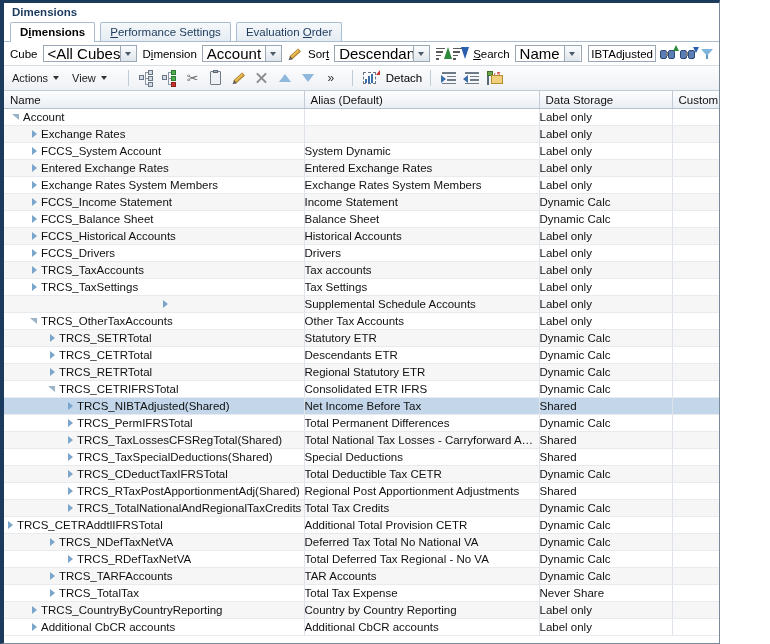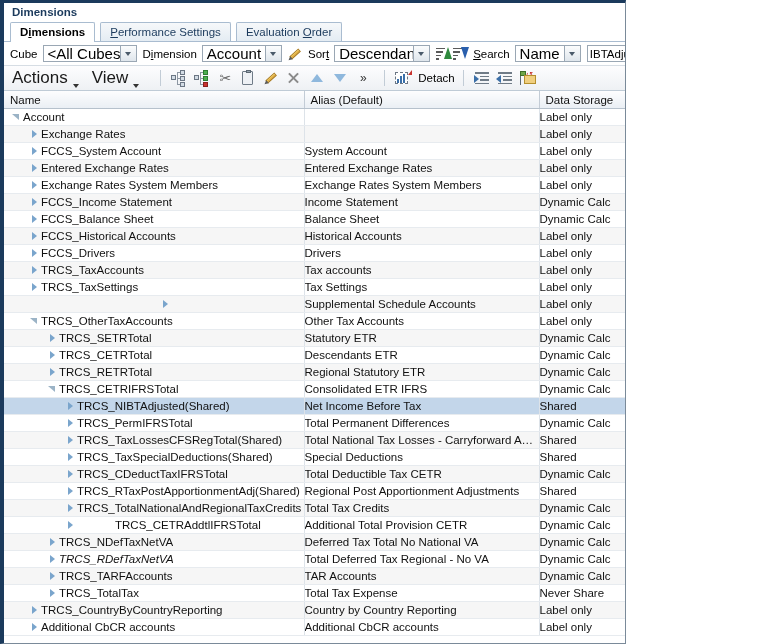--- a/index.html
+++ b/index.html
@@ -8,21 +8,21 @@
   }
   body {
     width: 770px; height: 644px;
     font-family: "Liberation Sans", sans-serif;
     font-size: 11px;
     color: #000;
     overflow: hidden;
   }
   .app {
     position: relative;
-    width: 626px; height: 644px;
+    width: 720px; height: 644px;
     box-sizing: border-box;
     background: #84cc16;
     border-top: 3px solid #1b3a5c;
     border-left: 4px solid #1b3a5c;
     border-right: 1px solid #7a8a99;
     border-bottom: 1px solid #7a8a99;
     overflow: hidden;
   }
   .inner {
     position: absolute;
@@ -239,25 +239,25 @@
     height: 25px;
     box-sizing: border-box;
     background: linear-gradient(to bottom, #fdfdfe 0%, #eef1f4 100%);
     border-bottom: 1px solid #bfcbd6;
     display: flex;
     align-items: center;
     padding-left: 8px;
     white-space: nowrap;
   }
   .tb-menu {
-    font-size: 17px;
+    font-size: 11px;
     color: #1a1a1a;
     margin-right: 13px;
     display: inline-flex;
-    align-items: flex-end;
+    align-items: center;
   }
   .tb-menu .dcar {
     width: 0; height: 0; margin-left: 5px;
     border-left: 3.5px solid transparent; border-right: 3.5px solid transparent;
     border-top: 4px solid #333;
   }
   .tb-sep {
     width: 1px; height: 16px;
     background: #c2ccd6;
     margin: 0 8px;
@@ -636,21 +636,21 @@
               <td class="c-store">Label only</td>
               <td class="c-custom" style="border-right: none;"></td>
             </tr>
             <tr class="r-odd">
               <td class="c-name">
                 <div class="namecell" style="padding-left: 24px;">
                   <span class="disc closed"></span>
                   <span class="nlabel">FCCS_System Account</span>
                 </div>
               </td>
-              <td class="c-alias">System Account</td>
+              <td class="c-alias">System Dynamic</td>
               <td class="c-store">Label only</td>
               <td class="c-custom" style="border-right: none;"></td>
             </tr>
             <tr class="r-even">
               <td class="c-name">
                 <div class="namecell" style="padding-left: 24px;">
                   <span class="disc closed"></span>
                   <span class="nlabel">Entered Exchange Rates</span>
                 </div>
               </td>
@@ -873,21 +873,21 @@
                   <span class="disc closed"></span>
                   <span class="nlabel">TRCS_TotalNationalAndRegionalTaxCredits</span>
                 </div>
               </td>
               <td class="c-alias">Total Tax Credits</td>
               <td class="c-store">Dynamic Calc</td>
               <td class="c-custom" style="border-right: none;"></td>
             </tr>
             <tr class="r-odd">
               <td class="c-name">
-                <div class="namecell" style="padding-left: 60px; gap: 38px;">
+                <div class="namecell" style="">
                   <span class="disc closed"></span>
                   <span class="nlabel">TRCS_CETRAddtlIFRSTotal</span>
                 </div>
               </td>
               <td class="c-alias">Additional Total Provision CETR</td>
               <td class="c-store">Dynamic Calc</td>
               <td class="c-custom" style="border-right: none;"></td>
             </tr>
             <tr class="r-even">
               <td class="c-name">
@@ -895,21 +895,21 @@
                   <span class="disc closed"></span>
                   <span class="nlabel">TRCS_NDefTaxNetVA</span>
                 </div>
               </td>
               <td class="c-alias">Deferred Tax Total No National VA</td>
               <td class="c-store">Dynamic Calc</td>
               <td class="c-custom" style="border-right: none;"></td>
             </tr>
             <tr class="r-odd">
               <td class="c-name">
-                <div class="namecell" style="padding-left: 42px; font-style: italic;">
+                <div class="namecell" style="padding-left: 60px;">
                   <span class="disc closed"></span>
                   <span class="nlabel">TRCS_RDefTaxNetVA</span>
                 </div>
               </td>
               <td class="c-alias">Total Deferred Tax Regional - No VA</td>
               <td class="c-store">Dynamic Calc</td>
               <td class="c-custom" style="border-right: none;"></td>
             </tr>
             <tr class="r-even">
               <td class="c-name">

